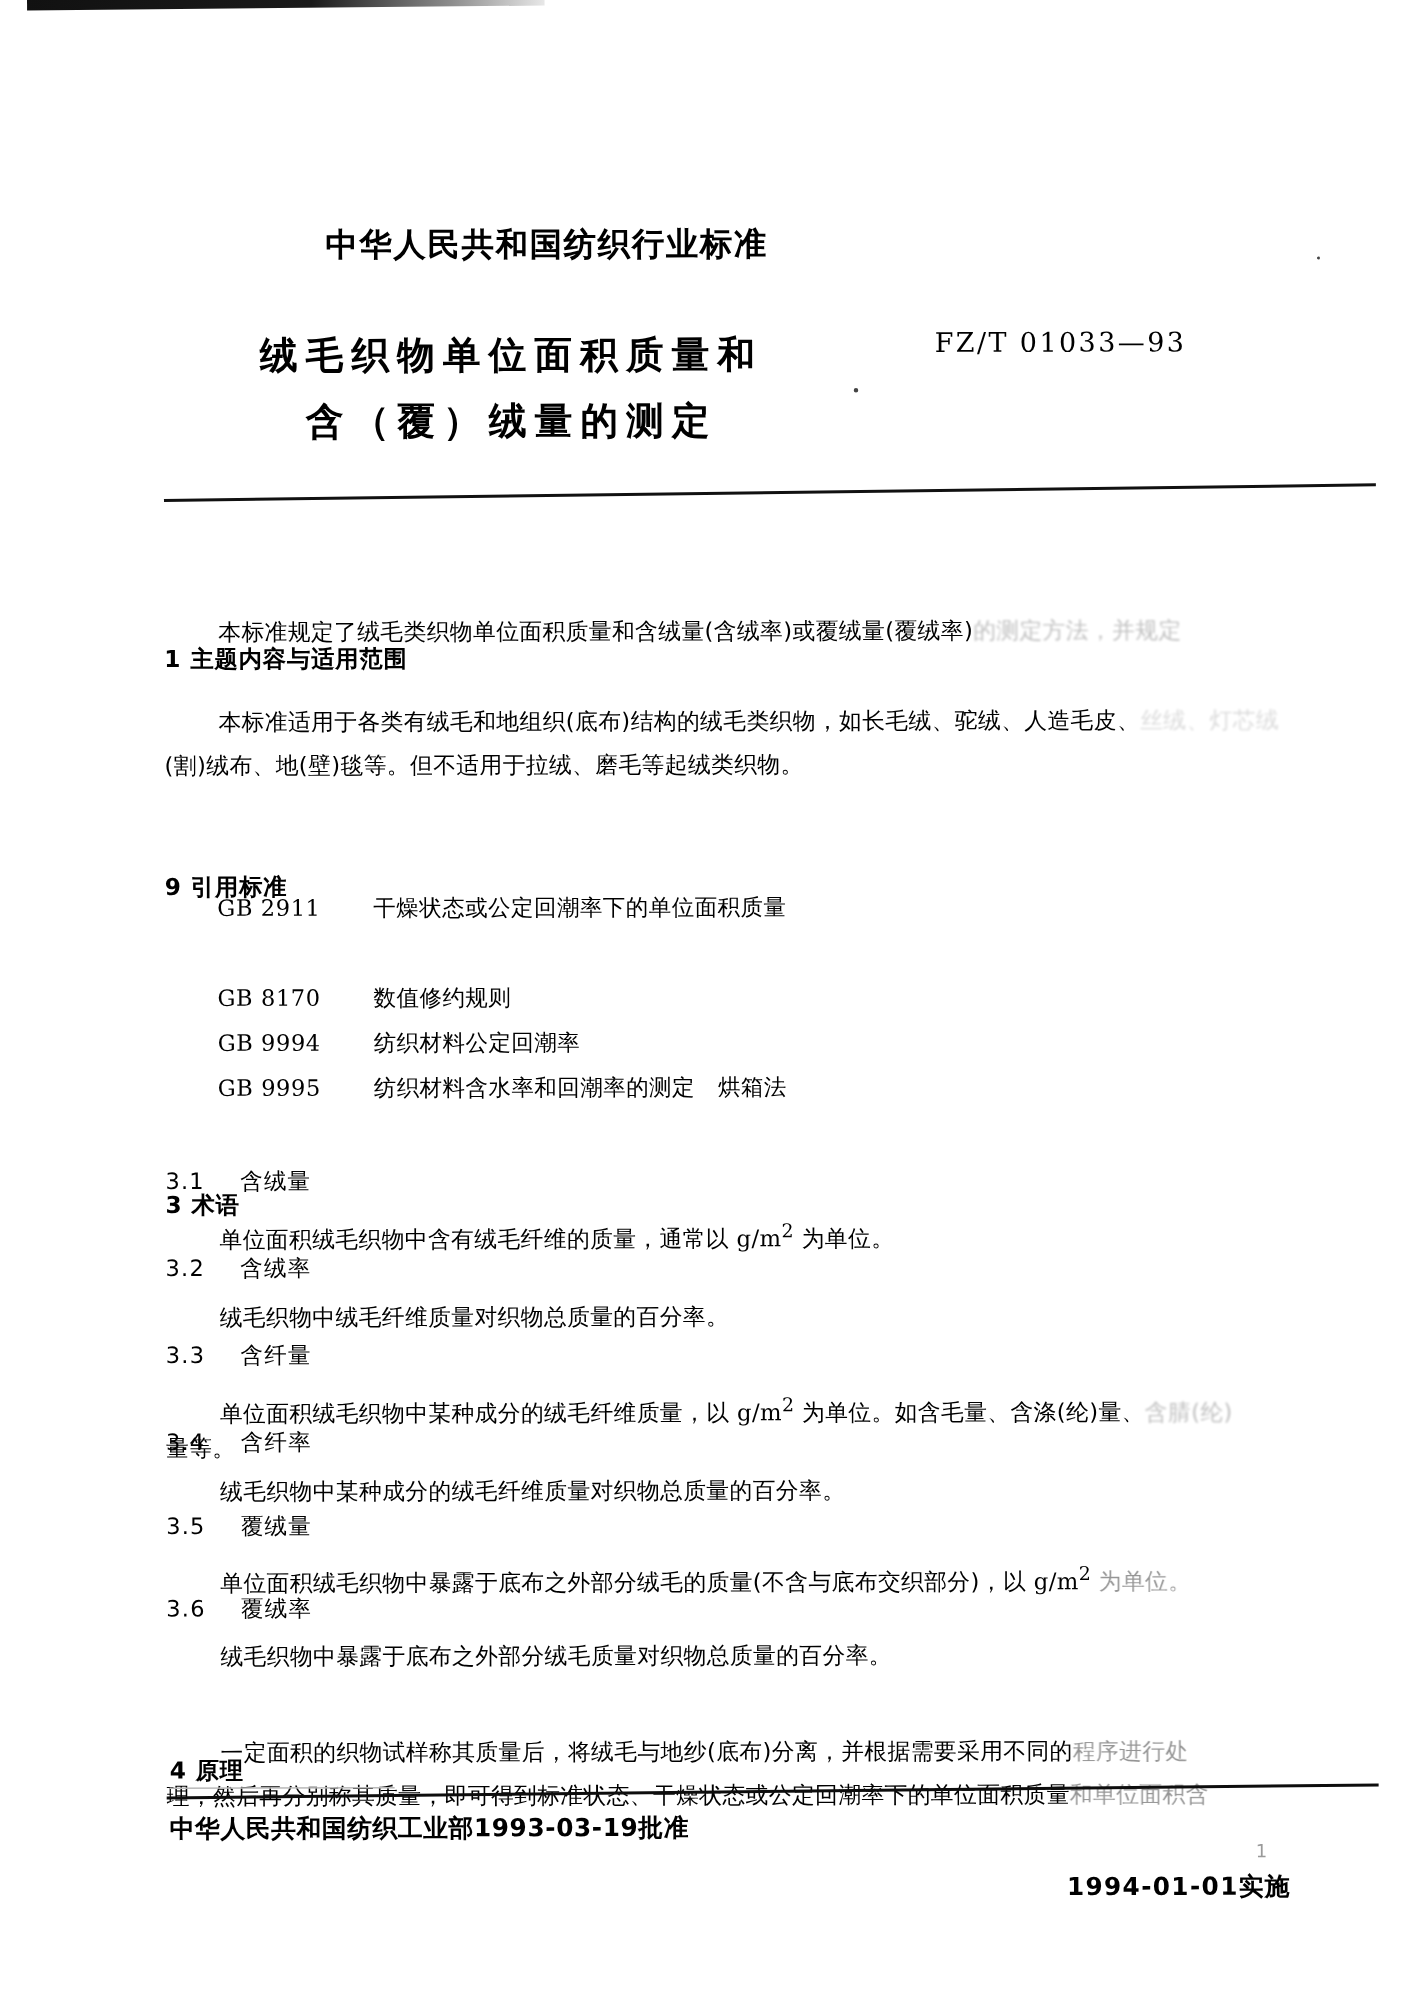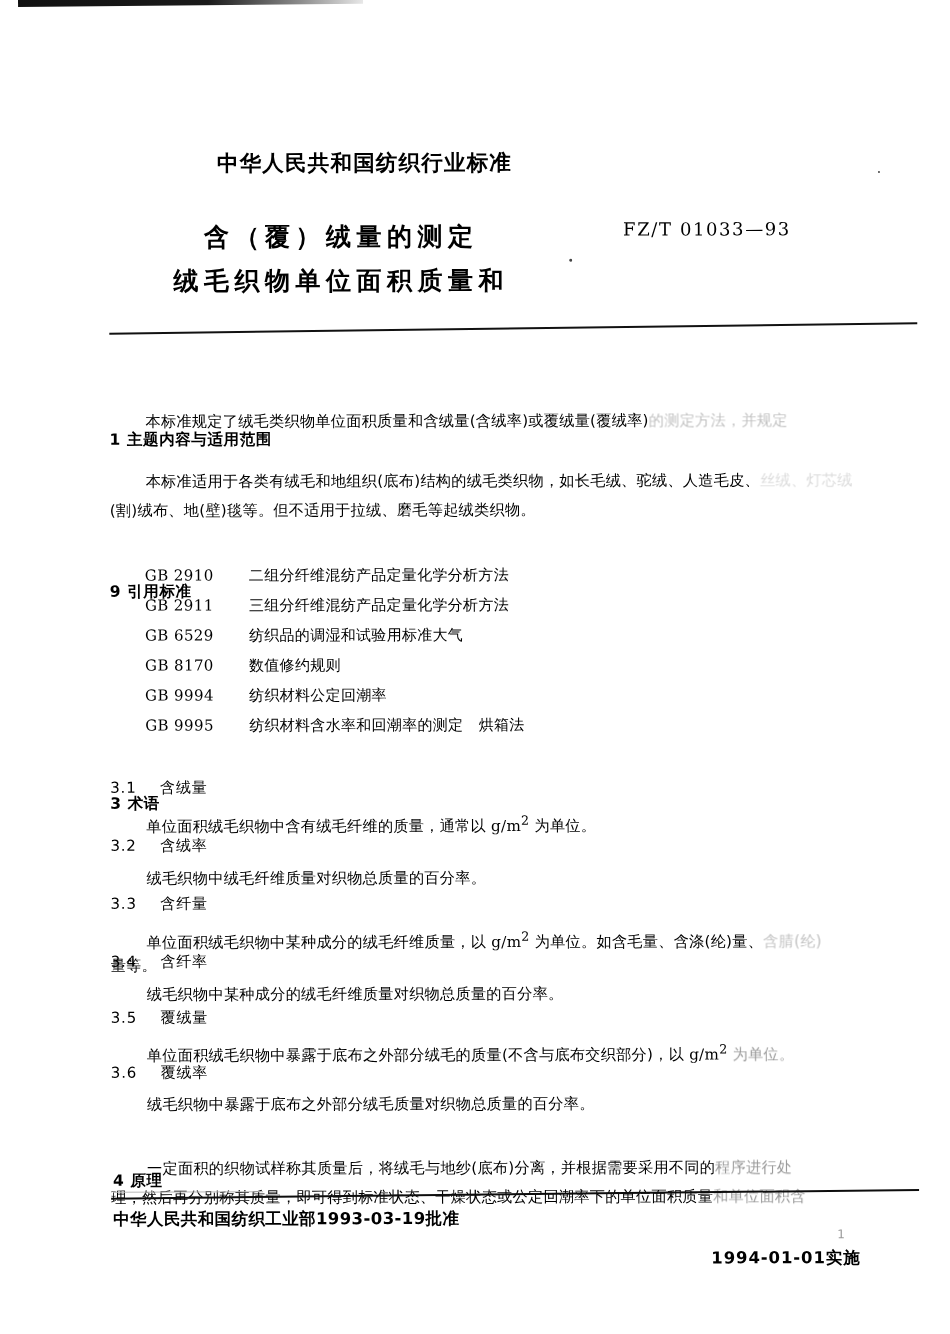--- a/index.html
+++ b/index.html
@@ -176,22 +176,22 @@
 </head>
 <body>
 
 <div class="scan-top-band"></div>
 
 <div class="page">
 
   <div class="doc-kind">中华人民共和国纺织行业标准</div>
 
   <div class="title-block">
+    <div class="title-line">绒毛织物单位面积质量和</div>
     <div class="title-line">含（覆）绒量的测定</div>
-    <div class="title-line">绒毛织物单位面积质量和</div>
   </div>
 
   <div class="std-no">FZ/T 01033—93</div>
 
   <div class="ink-speck" style="left:570px;top:259px;"></div>
   <div class="ink-speck" style="left:879px;top:172px;width:2px;height:2px;"></div>
 
   <div class="rule-top"></div>
 
   <div class="sec-h" style="left:110px;top:381px;">1  主题内容与适用范围</div>
@@ -200,28 +200,22 @@
     <span style="display:inline-block;width:36px;"></span><span>本标准规定了绒毛类织物单位面积质量和含绒量(含绒率)或覆绒量(覆绒率)</span><span class="fade-2">的测定方法，并规定</span>
   </div>
 
   <div class="para" style="left:110px;top:467px;">
     <span style="display:inline-block;width:36px;"></span><span>本标准适用于各类有绒毛和地组织(底布)结构的绒毛类织物，如长毛绒、驼绒、人造毛皮、</span><span class="fade-3">丝绒、灯芯绒</span>
   </div>
   <div class="para" style="left:110px;top:496px;">(割)绒布、地(壁)毯等。但不适用于拉绒、磨毛等起绒类织物。</div>
 
   <div class="sec-h" style="left:110px;top:533px;">9  引用标准</div>
 
-  <div class="ref-item" style="left:145px;top:566px;">
-    <span class="ref-code">GB 2910</span><span class="ref-title">二组分纤维混纺产品定量化学分析方法</span>
-  </div>
   <div class="ref-item" style="left:145px;top:596px;">
-    <span class="ref-code">GB 2911</span><span class="ref-title">三组分纤维混纺产品定量化学分析方法</span>
-  </div>
-  <div class="ref-item" style="left:145px;top:626px;">
-    <span class="ref-code">GB 6529</span><span class="ref-title">纺织品的调湿和试验用标准大气</span>
+    <span class="ref-code">GB 2911</span><span class="ref-title">干燥状态或公定回潮率下的单位面积质量</span>
   </div>
   <div class="ref-item" style="left:145px;top:656px;">
     <span class="ref-code">GB 8170</span><span class="ref-title">数值修约规则</span>
   </div>
   <div class="ref-item" style="left:145px;top:686px;">
     <span class="ref-code">GB 9994</span><span class="ref-title">纺织材料公定回潮率</span>
   </div>
   <div class="ref-item" style="left:145px;top:716px;">
     <span class="ref-code">GB 9995</span><span class="ref-title">纺织材料含水率和回潮率的测定　烘箱法</span>
   </div>

